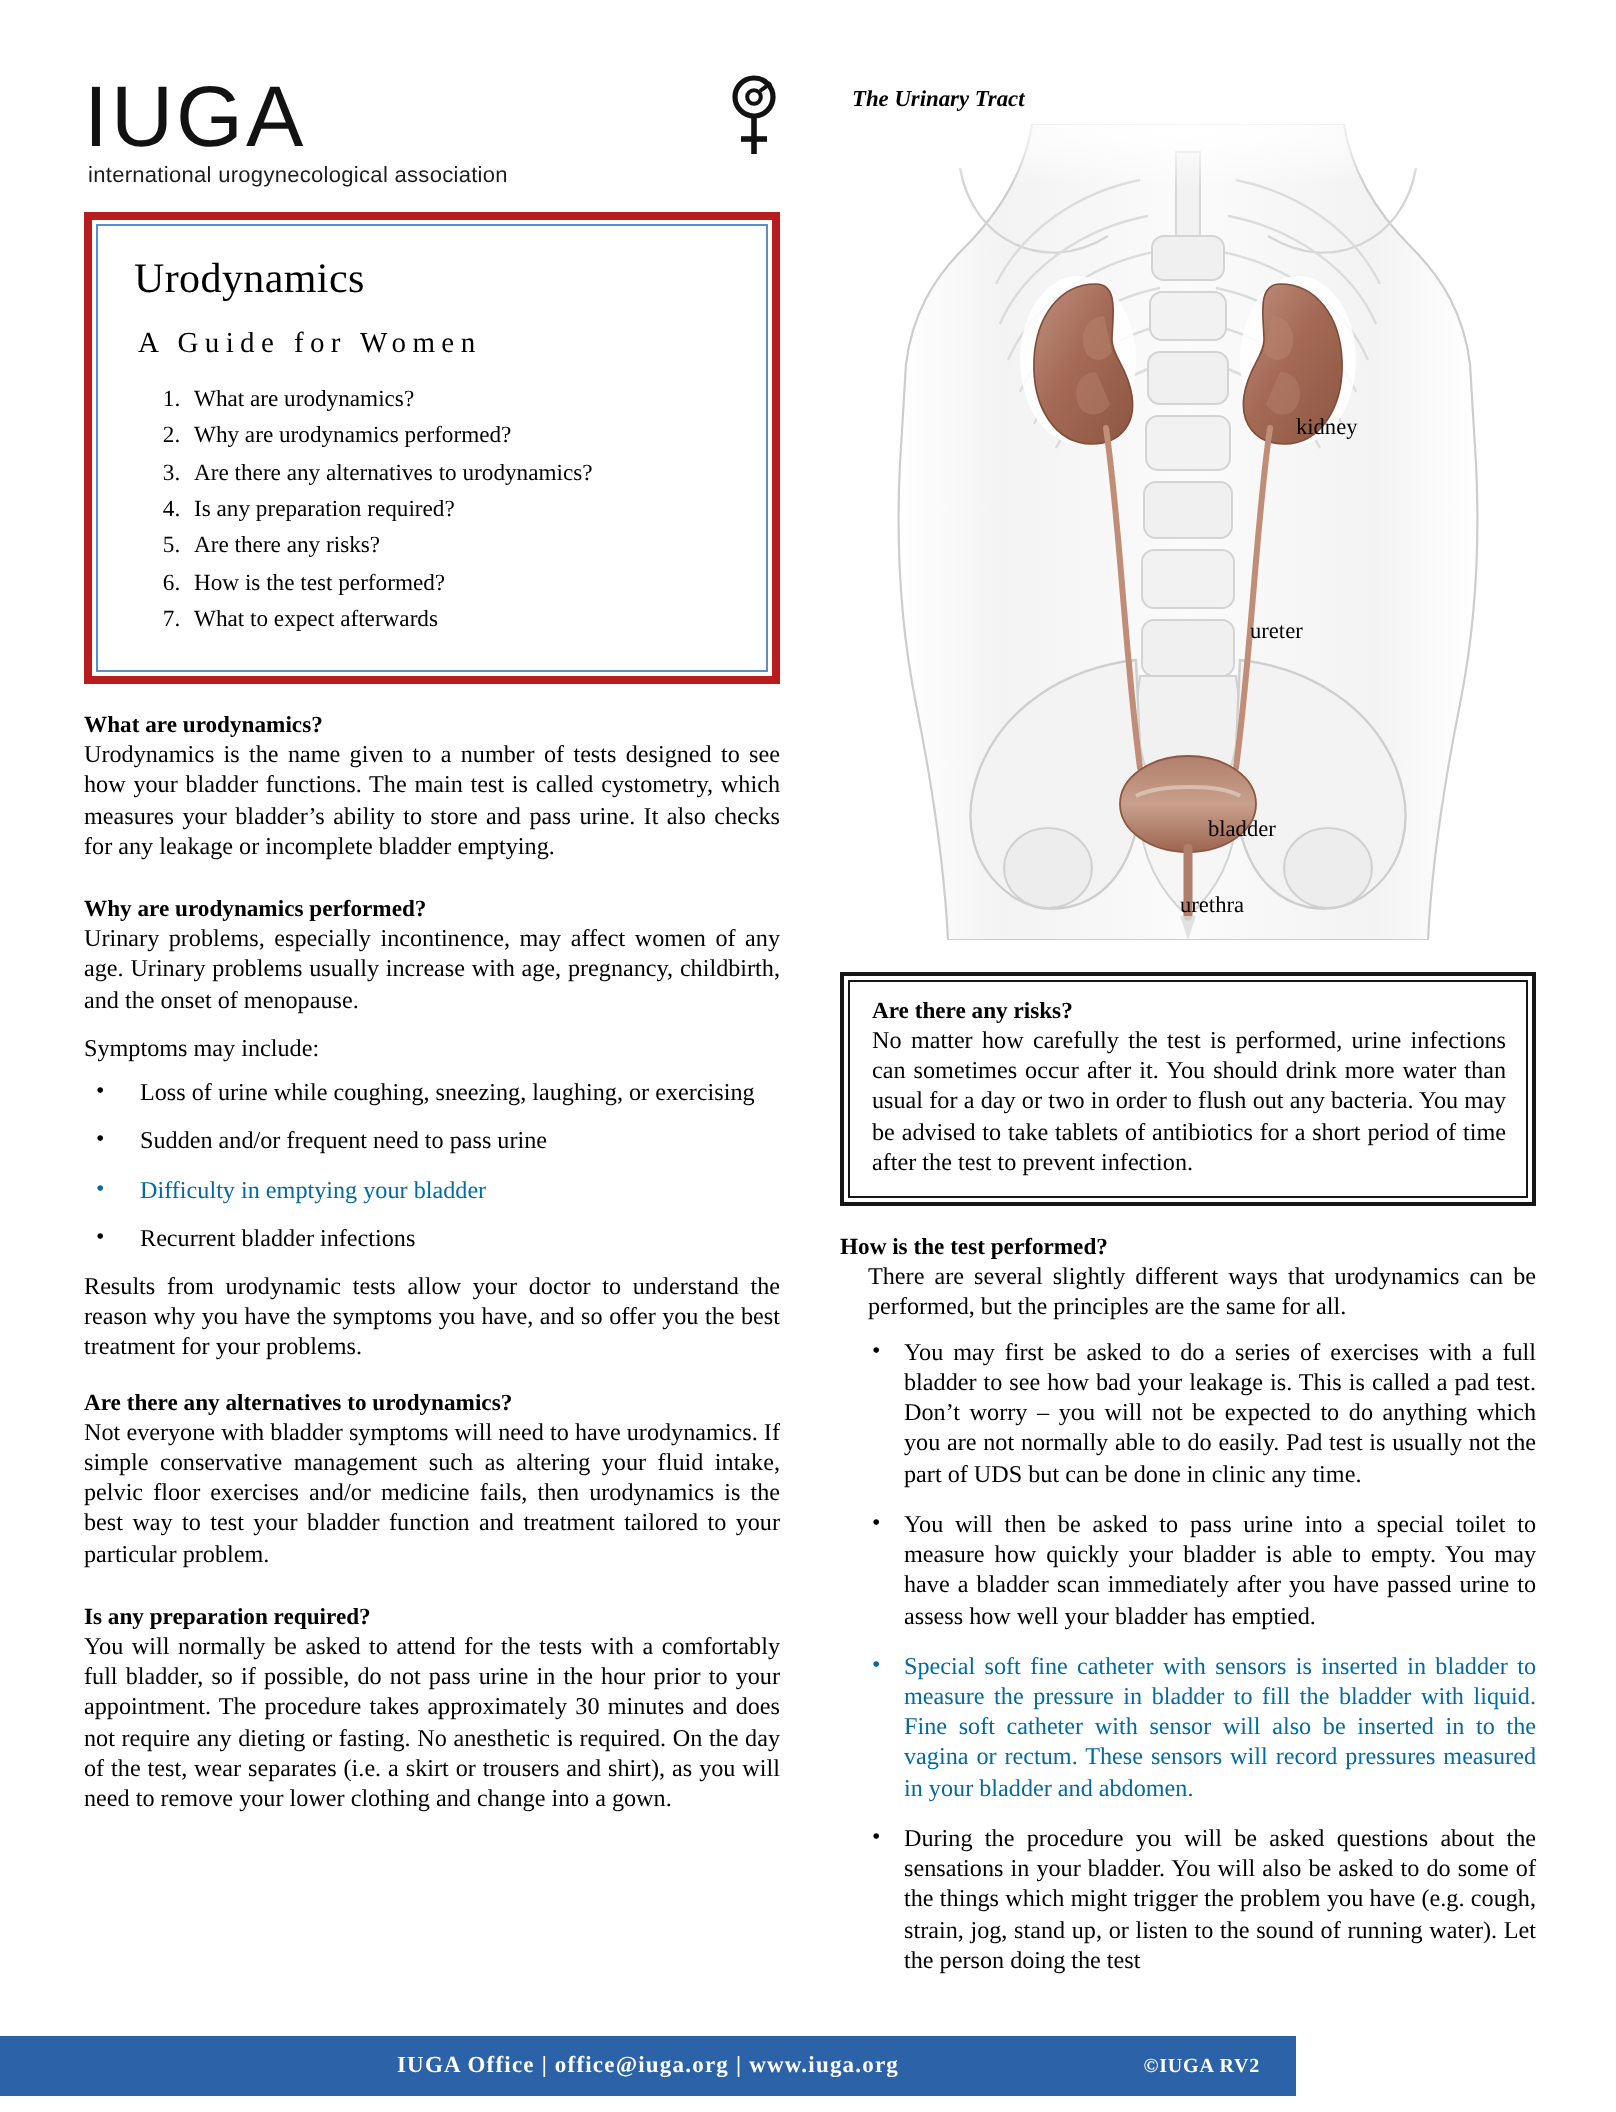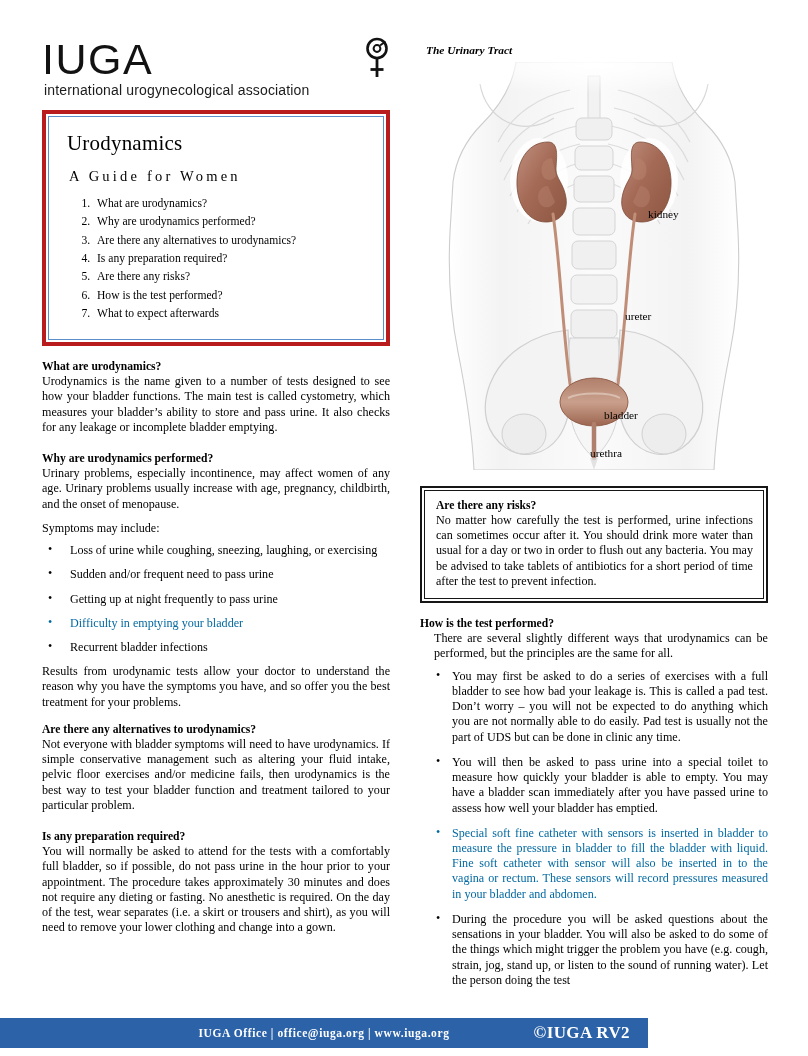--- a/index.html
+++ b/index.html
@@ -47,21 +47,21 @@
   }
   .venus {
     position: relative;
     width: 26px;
     height: 44px;
     margin-left: -3px;
   }
   .venus svg { display: block; }
   .logo-tag {
     font-family: "Liberation Sans", sans-serif;
-    font-size: 14px;
+    font-size: 11px;
     letter-spacing: 0.15px;
     color: #1b1b1b;
     margin-top: 2px;
     margin-left: 2px;
     white-space: nowrap;
   }
 
   
   .title-box {
     border: 4px solid #b91c1c;
@@ -221,21 +221,21 @@
     left: 0; right: 0;
     text-align: center;
     font-size: 11.5px;
     font-weight: bold;
     color: #fff;
     letter-spacing: 0.6px;
   }
   .footer-right {
     position: absolute;
     right: 18px;
-    font-size: 17px;
+    font-size: 10px;
     font-weight: bold;
     color: #fff;
     letter-spacing: 0.4px;
   }
 </style>
 </head>
 <body>
 
 <div class="page">
 
@@ -278,21 +278,20 @@
       <p class="body">Urodynamics is the name given to a number of tests designed to see how your bladder functions. The main test is called cystometry, which measures your bladder’s ability to store and pass urine. It also checks for any leakage or incomplete bladder emptying.</p>
     </div>
 
     <div class="sec-block tight">
       <h3 class="sec">Why are urodynamics performed?</h3>
       <p class="body">Urinary problems, especially incontinence, may affect women of any age. Urinary problems usually increase with age, pregnancy, childbirth, and the onset of menopause.</p>
       <p class="body gap">Symptoms may include:</p>
       <ul class="bullets">
         <li>Loss of urine while coughing, sneezing, laughing, or exercising</li>
         <li>Sudden and/or frequent need to pass urine</li>
-        <li>Getting up at night frequently to pass urine</li>
         <li class="faded">Difficulty in emptying your bladder</li>
         <li>Recurrent bladder infections</li>
       </ul>
       <p class="body">Results from urodynamic tests allow your doctor to understand the reason why you have the symptoms you have, and so offer you the best treatment for your problems.</p>
     </div>
 
     <div class="sec-block">
       <h3 class="sec">Are there any alternatives to urodynamics?</h3>
       <p class="body">Not everyone with bladder symptoms will need to have urodynamics. If simple conservative management such as altering your fluid intake, pelvic floor exercises and/or medicine fails, then urodynamics is the best way to test your bladder function and treatment tailored to your particular problem.</p>
     </div>

